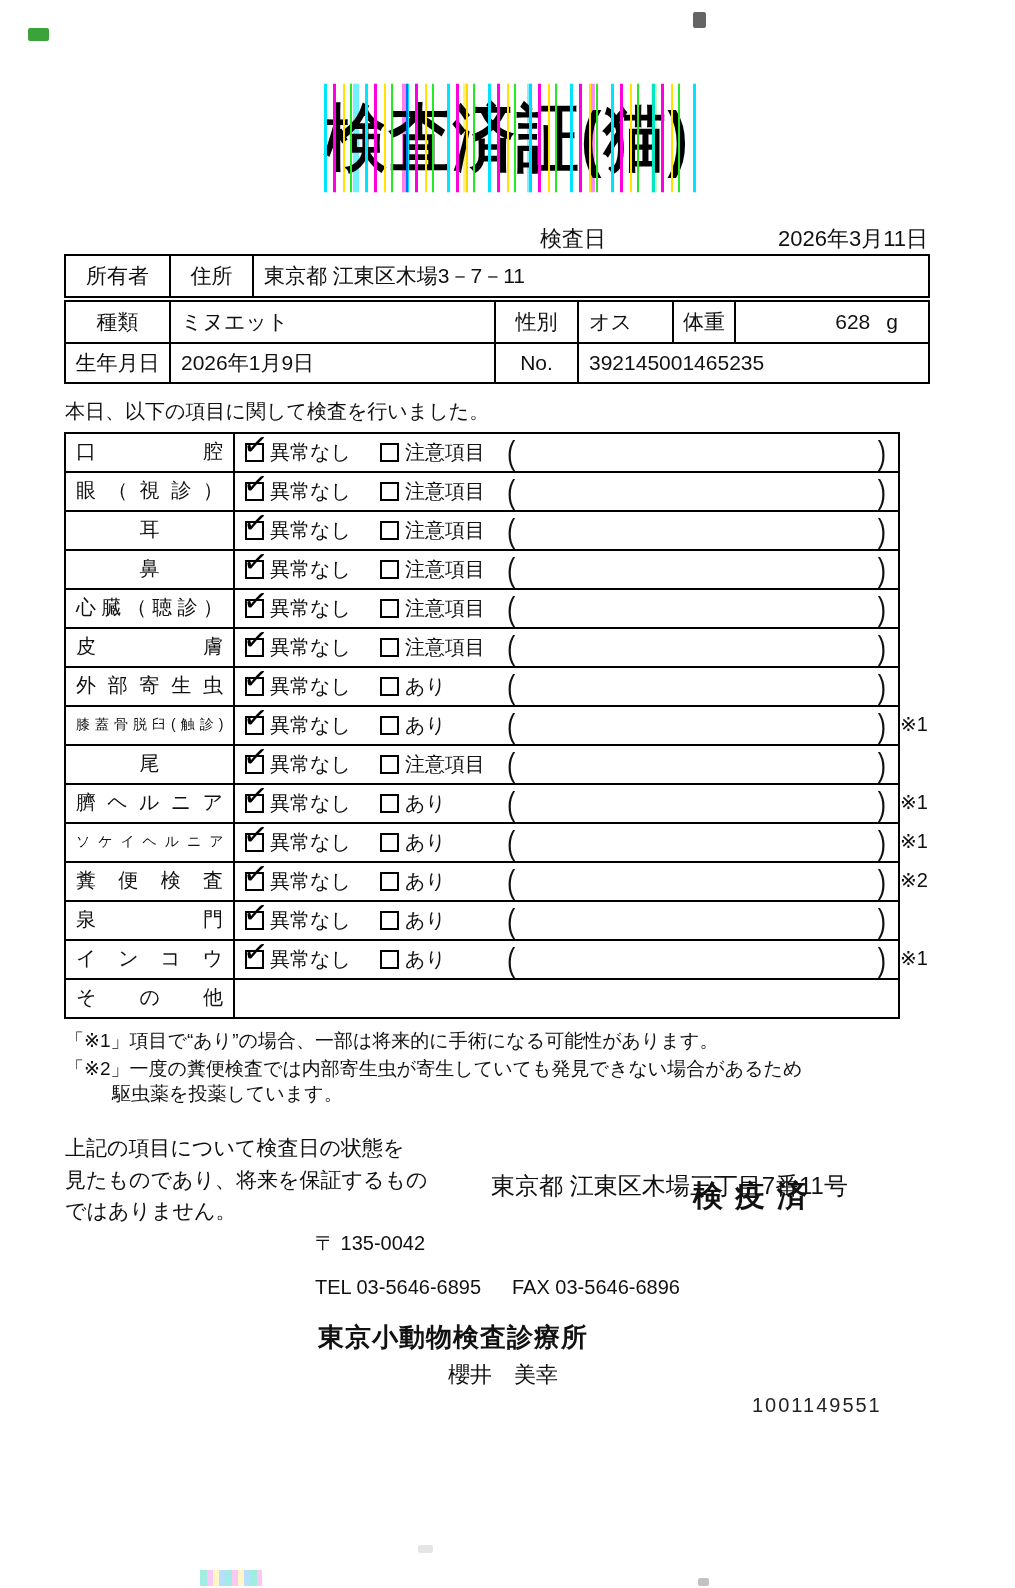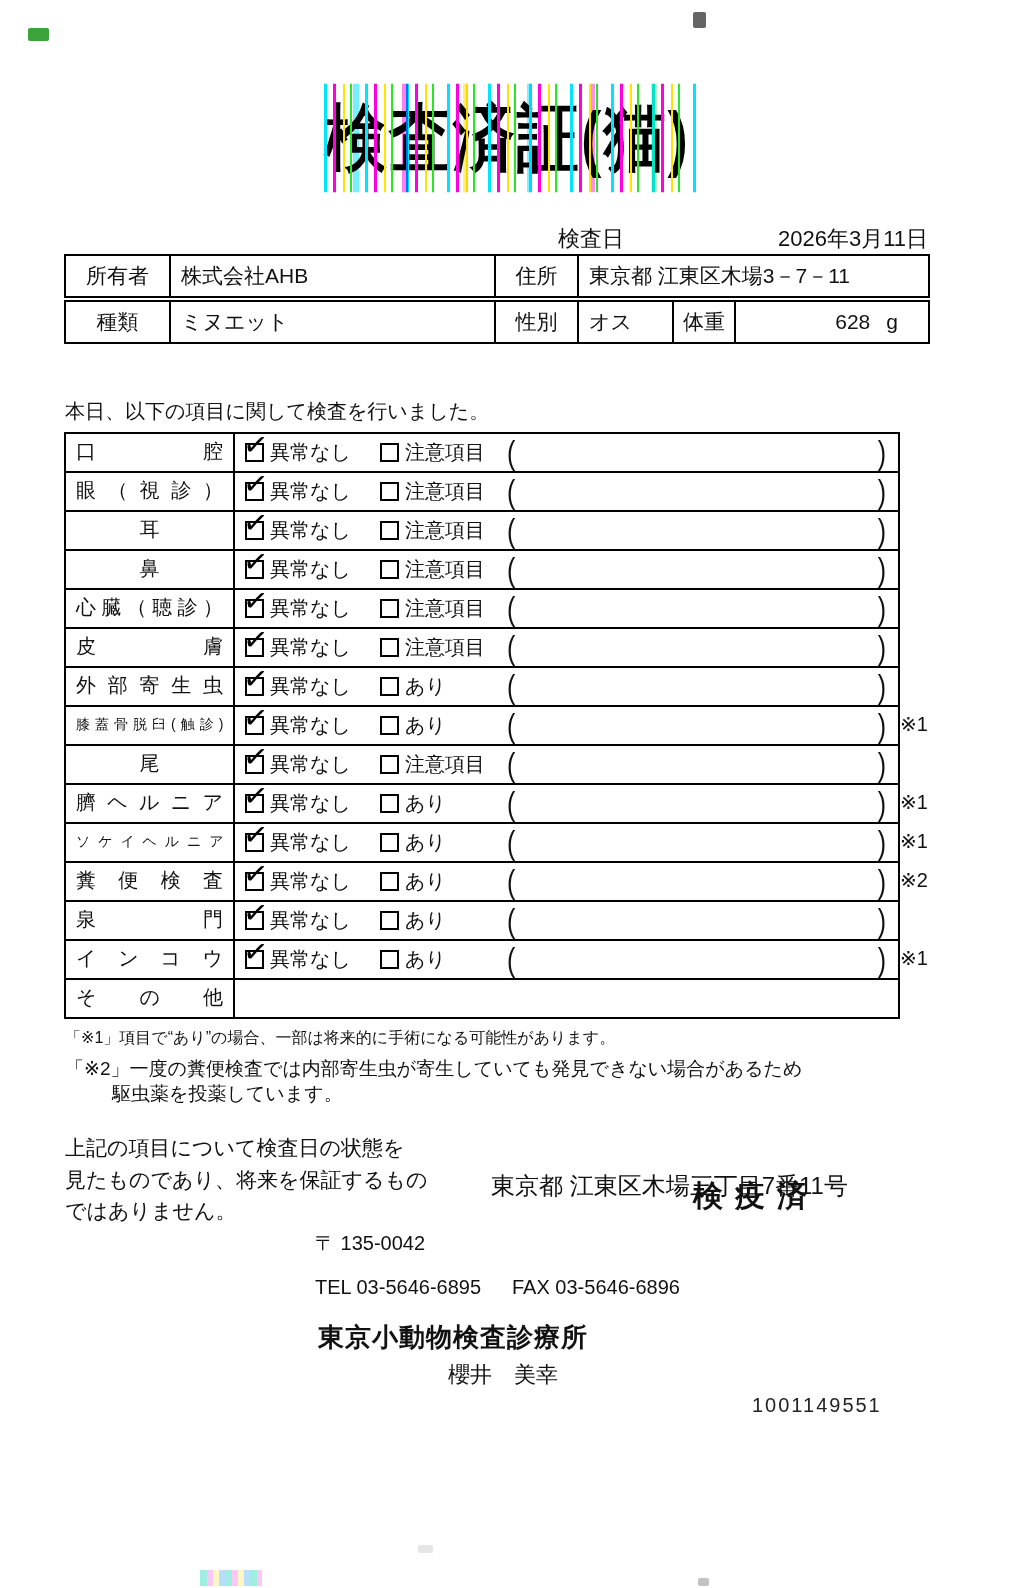--- a/index.html
+++ b/index.html
@@ -43,21 +43,21 @@
       transparent 0 9%, rgba(0,229,255,.55) 9% 10.5%, transparent 10.5% 22%,
       rgba(255,0,224,.5) 22% 23.5%, transparent 23.5% 38%,
       rgba(255,228,0,.55) 38% 39.5%, transparent 39.5% 55%,
       rgba(0,229,255,.5) 55% 56.5%, transparent 56.5% 72%,
       rgba(255,0,224,.45) 72% 73%, transparent 73% 88%,
       rgba(140,255,140,.5) 88% 89.5%, transparent 89.5% 100%);
     mix-blend-mode: multiply;
     pointer-events: none;
   }
   
-  .insp-label { position:absolute; left:558px; top:224px; font-size:22px; }
+  .insp-label { position:absolute; left:540px; top:224px; font-size:22px; }
   .insp-date  { position:absolute; left:778px; top:224px; font-size:22px; }
   
   .tbl { position:absolute; left:64px; width:866px; border:2px solid #000; box-sizing:border-box; }
   .tbl-owner { top:254px; }
   .tbl-pet   { top:300px; }
   .trow { display:flex; height:40px; box-sizing:border-box; }
   .trow + .trow { border-top:2px solid #000; }
   .tcell {
     box-sizing:border-box; display:flex; align-items:center;
     font-size:21px; border-right:2px solid #000; overflow:hidden;
@@ -98,21 +98,21 @@
   .cb.checked::after {
     content:"\2713";
     position:absolute; left:-4px; top:-15px;
     font-size:30px; font-weight:bold; line-height:1; color:#000;
     transform:rotate(7deg);
   }
   .paren { font-size:25px; display:inline-block; transform:scaleY(1.35); font-weight:400; }
   .spacer { flex:1; }
   .rownote { position:absolute; right:-46px; top:5px; width:44px; font-size:20px; }
   
-  .fn1  { position:absolute; left:65px; top:1028px; font-size:16px; }
+  .fn1  { position:absolute; left:65px; top:1028px; font-size:19px; }
   .fn2a { position:absolute; left:65px; top:1056px; font-size:19px; }
   .fn2b { position:absolute; left:112px; top:1081px; font-size:19px; }
   
   .disclaimer { position:absolute; left:65px; top:1132px; font-size:21px; line-height:1.5; white-space:pre-line; }
   .stamp { position:absolute; left:693px; top:1176px; font-size:30px; letter-spacing:12px; font-weight:600; }
   .postal   { position:absolute; left:315px; top:1230px; font-size:20px; }
   .addr2    { position:absolute; left:463px; top:1170px; font-size:24px;margin-left:28px; }
   .tel      { position:absolute; left:315px; top:1276px; font-size:20px; }
   .fax      { position:absolute; left:512px; top:1276px; font-size:20px; }
   .clinic   { position:absolute; left:318px; top:1320px; font-size:26px; font-weight:bold; letter-spacing:1px; }
@@ -144,37 +144,42 @@
     <div class="title-overlay-screen"></div>
     <div class="title-overlay-multiply"></div>
   </div>
 
   <div class="insp-label">検査日</div>
   <div class="insp-date">2026年3月11日</div>
 
   <div class="tbl tbl-owner">
     <div class="trow">
       <div class="tcell lab w-105">所有者</div>
-      <div class="tcell val w-325">株式会社AHB</div>
       <div class="tcell lab w-83">住所</div>
       <div class="tcell val grow">東京都 江東区木場3－7－11</div>
     </div>
   </div>
 
   <div class="tbl tbl-pet">
     <div class="trow">
       <div class="tcell lab w-105">種類</div>
       <div class="tcell val w-325">ミヌエット</div>
       <div class="tcell lab w-83">性別</div>
       <div class="tcell val w-95">オス</div>
       <div class="tcell lab w-62">体重</div>
       <div class="tcell weight-val grow">
         <span class="weight-num">628</span>
         <span>g</span>
       </div>
+    </div>
+    <div class="trow">
+      <div class="tcell lab w-105">生年月日</div>
+      <div class="tcell val w-325">2026年1月9日</div>
+      <div class="tcell lab w-83">No.</div>
+      <div class="tcell val grow">392145001465235</div>
     </div>
   </div>
 
   <div class="intro">本日、以下の項目に関して検査を行いました。</div>
 
   <div class="exam-table">
 
       <div class="exam-row">
         <div class="lbl">口腔</div>
         <div class="content">

